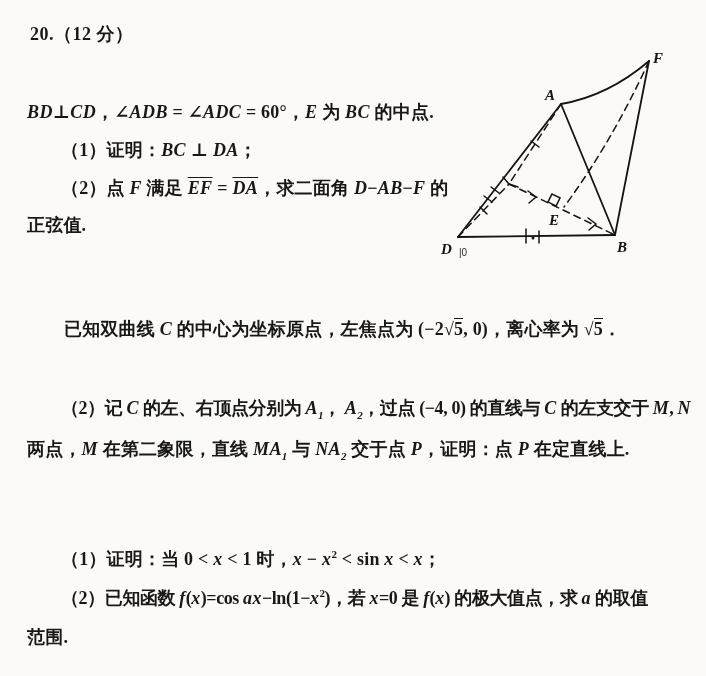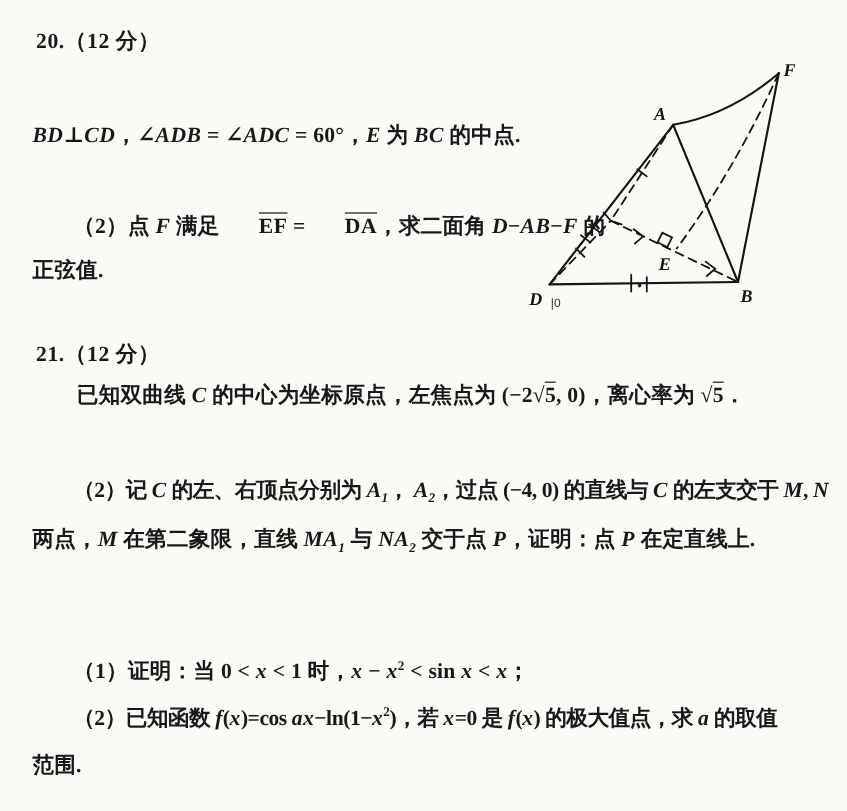--- a/index.html
+++ b/index.html
@@ -10,40 +10,41 @@
     font-size:18px;
   }
   .page{position:absolute;inset:0;}
   .line{position:absolute;white-space:nowrap;letter-spacing:.2px;}
   .hdr{font-weight:700;letter-spacing:.5px;}
   .tight{letter-spacing:-.4px;}
   
   .sg-cjk{font-weight:600;}
   .sg-rom{font-weight:600;}
   .sg-math{font-style:italic;font-weight:600;letter-spacing:.4px;}
-  .sg-over{font-weight:600;text-decoration:overline;letter-spacing:.4px;margin-left:28px;}
+  .sg-over{font-style:italic;font-weight:600;text-decoration:overline;letter-spacing:.4px;}
   .sg-sup{font-weight:600;font-size:11px;vertical-align:super;}
   .sg-sub{font-style:italic;font-weight:600;font-size:11px;vertical-align:sub;}
   .sg-sqrt{font-weight:700;}
   .sg-rad{font-weight:600;border-top:1.5px solid #181818;padding-top:0px;}
   .figure{position:absolute;left:432px;top:36px;width:272px;height:224px;}
   .figure svg{width:100%;height:100%;}
   .fig-stroke{stroke:#141414;fill:none;stroke-width:1.8;stroke-linecap:round;}
   .fig-dash{stroke:#141414;fill:none;stroke-width:1.5;stroke-linecap:round;stroke-dasharray:7 5;}
   .fig-mark{stroke:#141414;fill:none;stroke-width:1.5;stroke-linecap:round;}
   .fig-label{font-family:"Liberation Serif","DejaVu Serif",serif;font-style:italic;font-weight:700;font-size:15px;fill:#141414;}
   .fig-artifact{font-family:"Liberation Sans","DejaVu Sans",sans-serif;font-size:10px;fill:#2a2a2a;font-style:normal;font-weight:400;}
 </style>
 </head>
 <body>
 
 <div class="page">
 
   <div class="line hdr" style="left:30px;top:22px">20.（12 分）</div>
   <div class="line" style="left:27px;top:100px"><span class="sg-math">BD</span><span class="sg-rom">⊥</span><span class="sg-math">CD</span><span class="sg-cjk">，</span><span class="sg-rom">∠</span><span class="sg-math">ADB</span><span class="sg-rom"> = </span><span class="sg-rom">∠</span><span class="sg-math">ADC</span><span class="sg-rom"> = 60°</span><span class="sg-cjk">，</span><span class="sg-math">E</span><span class="sg-cjk"> 为 </span><span class="sg-math">BC</span><span class="sg-cjk"> 的中点.</span></div>
+  <div class="line" style="left:61px;top:138px"><span class="sg-cjk">（1）证明：</span><span class="sg-math">BC</span><span class="sg-rom"> ⊥ </span><span class="sg-math">DA</span><span class="sg-cjk">；</span></div>
   <div class="line" style="left:61px;top:176px"><span class="sg-cjk">（2）点 </span><span class="sg-math">F</span><span class="sg-cjk"> 满足 </span><span class="sg-over">EF</span><span class="sg-rom"> = </span><span class="sg-over">DA</span><span class="sg-cjk">，求二面角 </span><span class="sg-math">D</span><span class="sg-rom">−</span><span class="sg-math">AB</span><span class="sg-rom">−</span><span class="sg-math">F</span><span class="sg-cjk"> 的</span></div>
   <div class="line" style="left:27px;top:213px"><span class="sg-cjk">正弦值.</span></div>
 
   <div class="figure">
     <svg viewBox="432 36 272 224" xmlns="http://www.w3.org/2000/svg">
 
       <path class="fig-dash" d="M458,237 L509,184"></path>
       <path class="fig-dash" d="M509,184 L615,235"></path>
       <path class="fig-dash" d="M561,104 L509,184"></path>
       <path class="fig-dash" d="M649,61 Q612,142 564,207"></path>
@@ -68,21 +69,20 @@
 
       <text class="fig-label" x="545" y="100">A</text>
       <text class="fig-label" x="653" y="63">F</text>
       <text class="fig-label" x="441" y="254">D</text>
       <text class="fig-label fig-artifact" x="459" y="256">|0</text>
       <text class="fig-label" x="617" y="252">B</text>
       <text class="fig-label" x="549" y="225">E</text>
     </svg>
   </div>
 
-  <div class="line hdr" style="left:30px;top:283px">21.（12 分）</div>
   <div class="line" style="left:64px;top:317px"><span class="sg-cjk">已知双曲线 </span><span class="sg-math">C</span><span class="sg-cjk"> 的中心为坐标原点，左焦点为 </span><span class="sg-rom">(−2</span><span class="sg-sqrt">√</span><span class="sg-rad">5</span><span class="sg-rom">, 0)</span><span class="sg-cjk">，离心率为 </span><span class="sg-sqrt">√</span><span class="sg-rad">5</span><span class="sg-cjk">．</span></div>
   <div class="line tight" style="left:61px;top:396px"><span class="sg-cjk">（2）记 </span><span class="sg-math">C</span><span class="sg-cjk"> 的左、右顶点分别为 </span><span class="sg-math">A</span><span class="sg-sub">1</span><span class="sg-cjk">， </span><span class="sg-math">A</span><span class="sg-sub">2</span><span class="sg-cjk">，过点 </span><span class="sg-rom">(−4, 0)</span><span class="sg-cjk"> 的直线与 </span><span class="sg-math">C</span><span class="sg-cjk"> 的左支交于 </span><span class="sg-math">M</span><span class="sg-rom">, </span><span class="sg-math">N</span></div>
   <div class="line" style="left:27px;top:437px"><span class="sg-cjk">两点，</span><span class="sg-math">M</span><span class="sg-cjk"> 在第二象限，直线 </span><span class="sg-math">MA</span><span class="sg-sub">1</span><span class="sg-cjk"> 与 </span><span class="sg-math">NA</span><span class="sg-sub">2</span><span class="sg-cjk"> 交于点 </span><span class="sg-math">P</span><span class="sg-cjk">，证明：点 </span><span class="sg-math">P</span><span class="sg-cjk"> 在定直线上.</span></div>
 
   <div class="line" style="left:61px;top:547px"><span class="sg-cjk">（1）证明：当 </span><span class="sg-rom">0 &lt; </span><span class="sg-math">x</span><span class="sg-rom"> &lt; 1</span><span class="sg-cjk"> 时，</span><span class="sg-math">x</span><span class="sg-rom"> − </span><span class="sg-math">x</span><span class="sg-sup">2</span><span class="sg-rom"> &lt; sin </span><span class="sg-math">x</span><span class="sg-rom"> &lt; </span><span class="sg-math">x</span><span class="sg-cjk">；</span></div>
   <div class="line tight" style="left:61px;top:586px"><span class="sg-cjk">（2）已知函数 </span><span class="sg-math">f</span><span class="sg-rom">(</span><span class="sg-math">x</span><span class="sg-rom">)=cos </span><span class="sg-math">ax</span><span class="sg-rom">−ln(1−</span><span class="sg-math">x</span><span class="sg-sup">2</span><span class="sg-rom">)</span><span class="sg-cjk">，若 </span><span class="sg-math">x</span><span class="sg-rom">=0</span><span class="sg-cjk"> 是 </span><span class="sg-math">f</span><span class="sg-rom">(</span><span class="sg-math">x</span><span class="sg-rom">)</span><span class="sg-cjk"> 的极大值点，求 </span><span class="sg-math">a</span><span class="sg-cjk"> 的取值</span></div>
   <div class="line" style="left:27px;top:625px"><span class="sg-cjk">范围.</span></div>
 
 </div>
 

